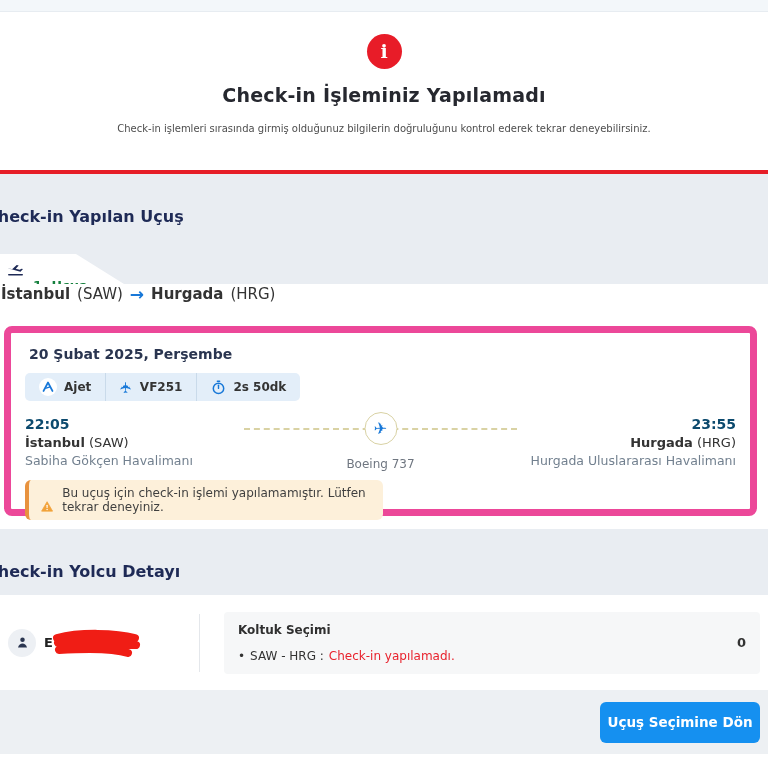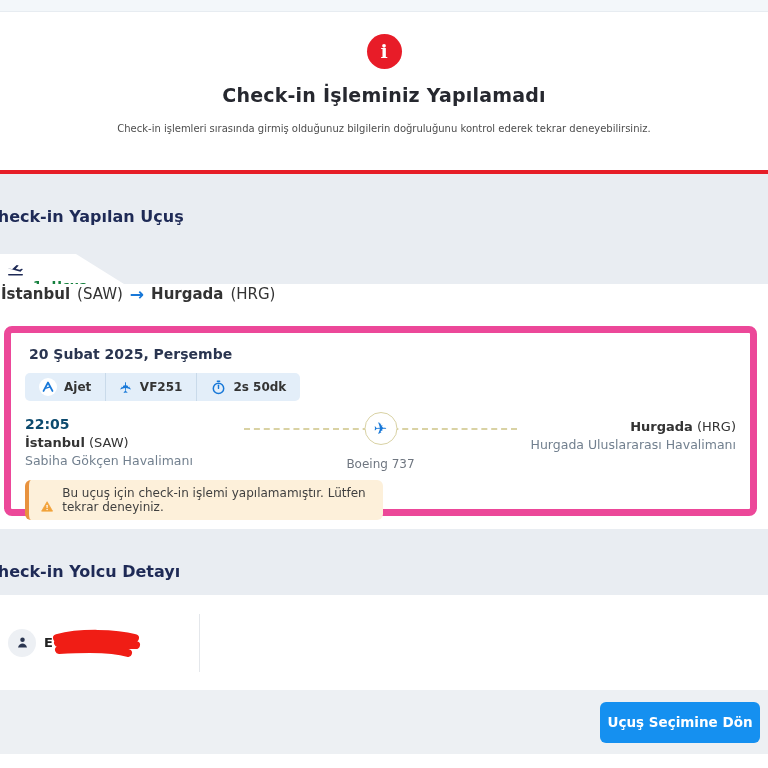--- a/index.html
+++ b/index.html
@@ -169,20 +169,21 @@
 
       <div class="path-center">
         <div class="dash-line"></div>
         <div class="plane-circle">
           <span>✈</span>
         </div>
         <div class="aircraft">Boeing 737</div>
       </div>
 
       <div class="endpoint right">
+        <div class="ep-time">23:55</div>
         <div class="ep-city">
           <span class="bold">Hurgada</span>
           <span>(HRG)</span>
         </div>
         <div class="ep-airport">Hurgada Uluslararası Havalimanı</div>
       </div>
     </div>
 
     <div class="warning-box">
       <svg width="16" height="15" viewBox="0 0 16 15">
@@ -208,17 +209,28 @@
       </svg>
     </span>
     <span class="pass-name">
       <span>E</span>
       <svg class="scribble" width="92" height="30" viewBox="0 0 92 30">
         <path d="M7 9 C 30 3, 66 4, 85 9 C 58 7, 22 9, 8 14 C 36 11, 70 11, 86 16 C 56 15, 20 17, 9 21 C 40 19, 66 20, 78 24" stroke="#f01d15" stroke-width="8" fill="none" stroke-linecap="round" stroke-linejoin="round"></path>
       </svg>
     </span>
   </div>
   <div class="v-divider"></div>
+  <div class="seat-panel">
+    <div class="seat-main">
+      <div class="seat-title">Koltuk Seçimi</div>
+      <div class="seat-row">
+        <span>•</span>
+        <span>SAW - HRG :</span>
+        <span class="seat-status">Check-in yapılamadı.</span>
+      </div>
+    </div>
+    <div class="seat-count">0</div>
+  </div>
 </div>
 
 <div class="footer">
   <button class="btn-primary">Uçuş Seçimine Dön</button>
 </div>
 
 </body></html>

